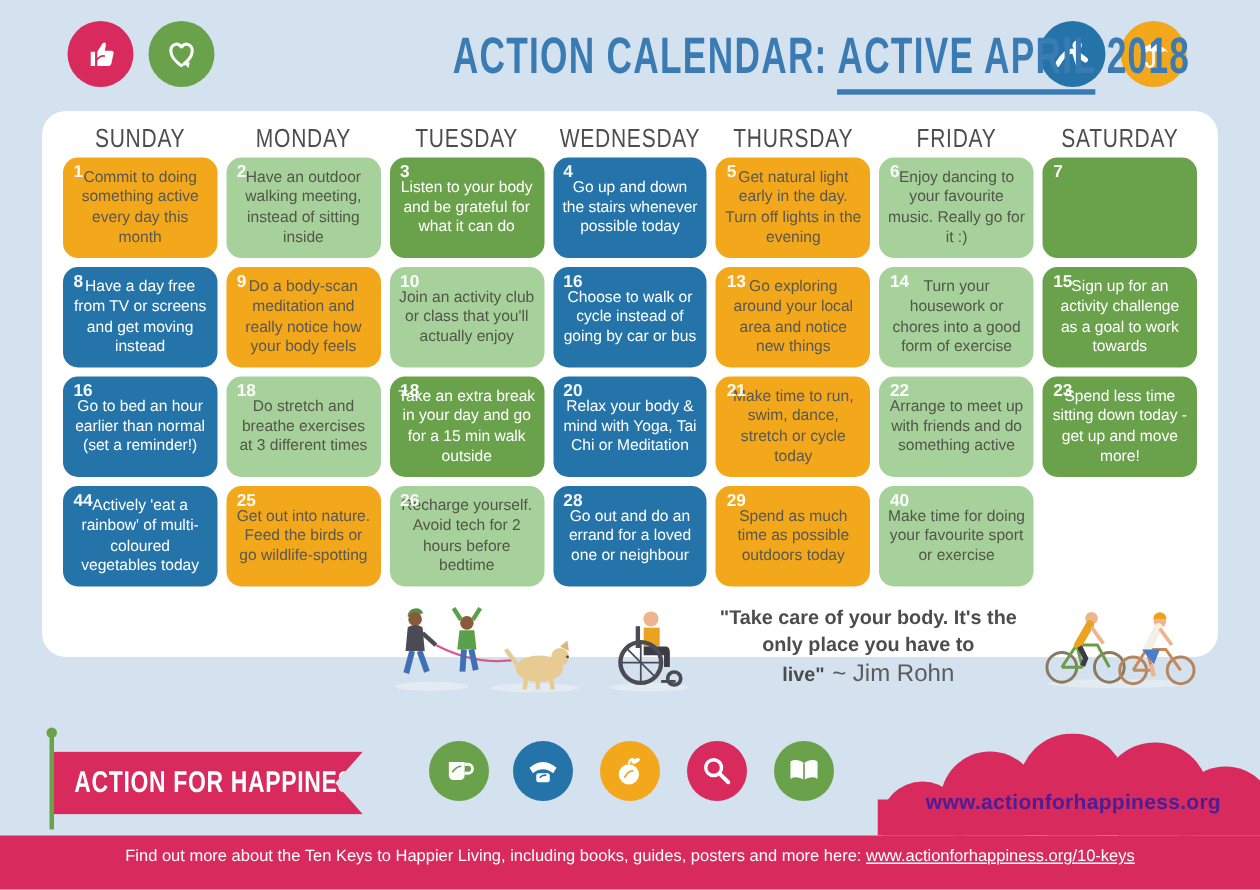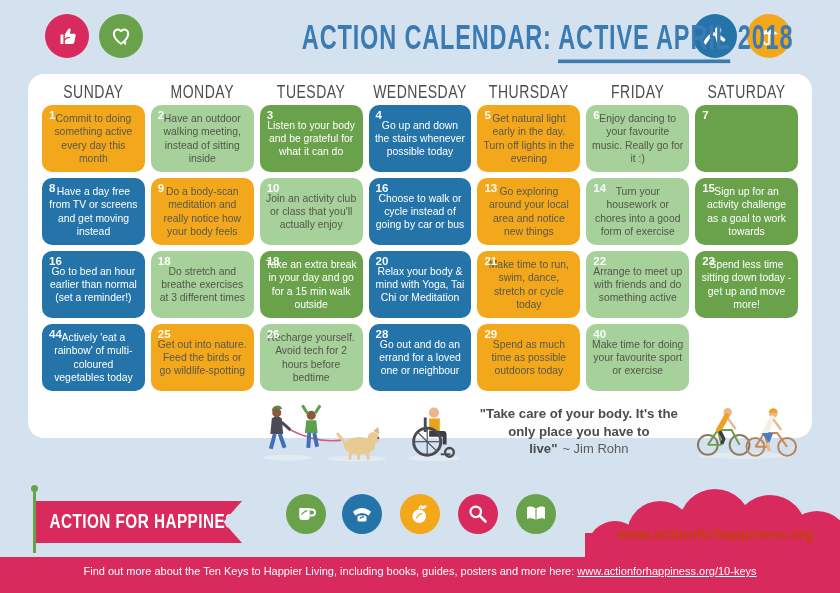--- a/index.html
+++ b/index.html
@@ -34,36 +34,36 @@
     padding:4px 5px;text-align:center;}
   .cell .num{position:absolute;top:4px;left:7px;font-size:11.5px;font-weight:bold;color:#fff;opacity:.95;}
   .cell .txt{font-size:10.4px;line-height:1.27;}
   .orange{background:#f3a71b}.lgreen{background:#a7d19a}
   .mgreen{background:#6aa24c}.blue{background:#2474a9}
   .orange .txt{color:#5a584c}.lgreen .txt{color:#53564a}
   .mgreen .txt,.blue .txt{color:#fff}
 
   .bottom-row{grid-column:3/8;display:flex;align-items:center;gap:4px;padding-top:2px;}
   .quote{flex:1;text-align:center;font-weight:bold;color:#4c4c4c;font-size:13.2px;line-height:1.35;}
-  .quote .attr{font-weight:normal;color:#5c5c5c;font-size:13px;margin-left:5px;white-space:nowrap;}
+  .quote .attr{font-weight:normal;color:#5c5c5c;font-size:16px;margin-left:5px;white-space:nowrap;}
 
   
   .pole{position:absolute;left:33px;top:489px;width:3px;height:64px;background:#6aa24c;}
   .pole::before{content:"";position:absolute;top:-4px;left:-2px;width:7px;height:7px;border-radius:50%;background:#6aa24c;}
   .flag{position:absolute;left:36px;top:501px;width:206px;height:42px;background:#d82a5c;
     clip-path:polygon(0 0,100% 0,91% 50%,100% 100%,0 100%);
     display:flex;align-items:center;}
   .flag span{display:inline-block;transform:scale(.9,1.18);transform-origin:left center;
     color:#fff;font-weight:bold;font-size:17px;letter-spacing:.5px;padding-left:15px;white-space:nowrap;}
   .key-icon{position:absolute;top:494px;width:40px;height:40px;border-radius:50%;
     display:flex;align-items:center;justify-content:center;}
 
   .cloud{position:absolute;right:0;top:489px;width:255px;height:68px;}
   .cloud svg{display:block}
-  .site{position:absolute;top:526px;right:26px;color:#c2410c;font-weight:bold;font-size:14px;
+  .site{position:absolute;top:526px;right:26px;color:#4c1d95;font-weight:bold;font-size:14px;
     text-decoration:none;letter-spacing:.2px;margin-left:25px;}
 
   .bottombar{position:absolute;left:0;right:0;top:557px;height:47px;background:#d82a5c;
     color:#fff;font-size:11px;text-align:center;box-sizing:border-box;padding-top:8px;}
   .bottombar a{color:#fff;}
 </style>
 </head>
 <body>
 
 <div class="page">

